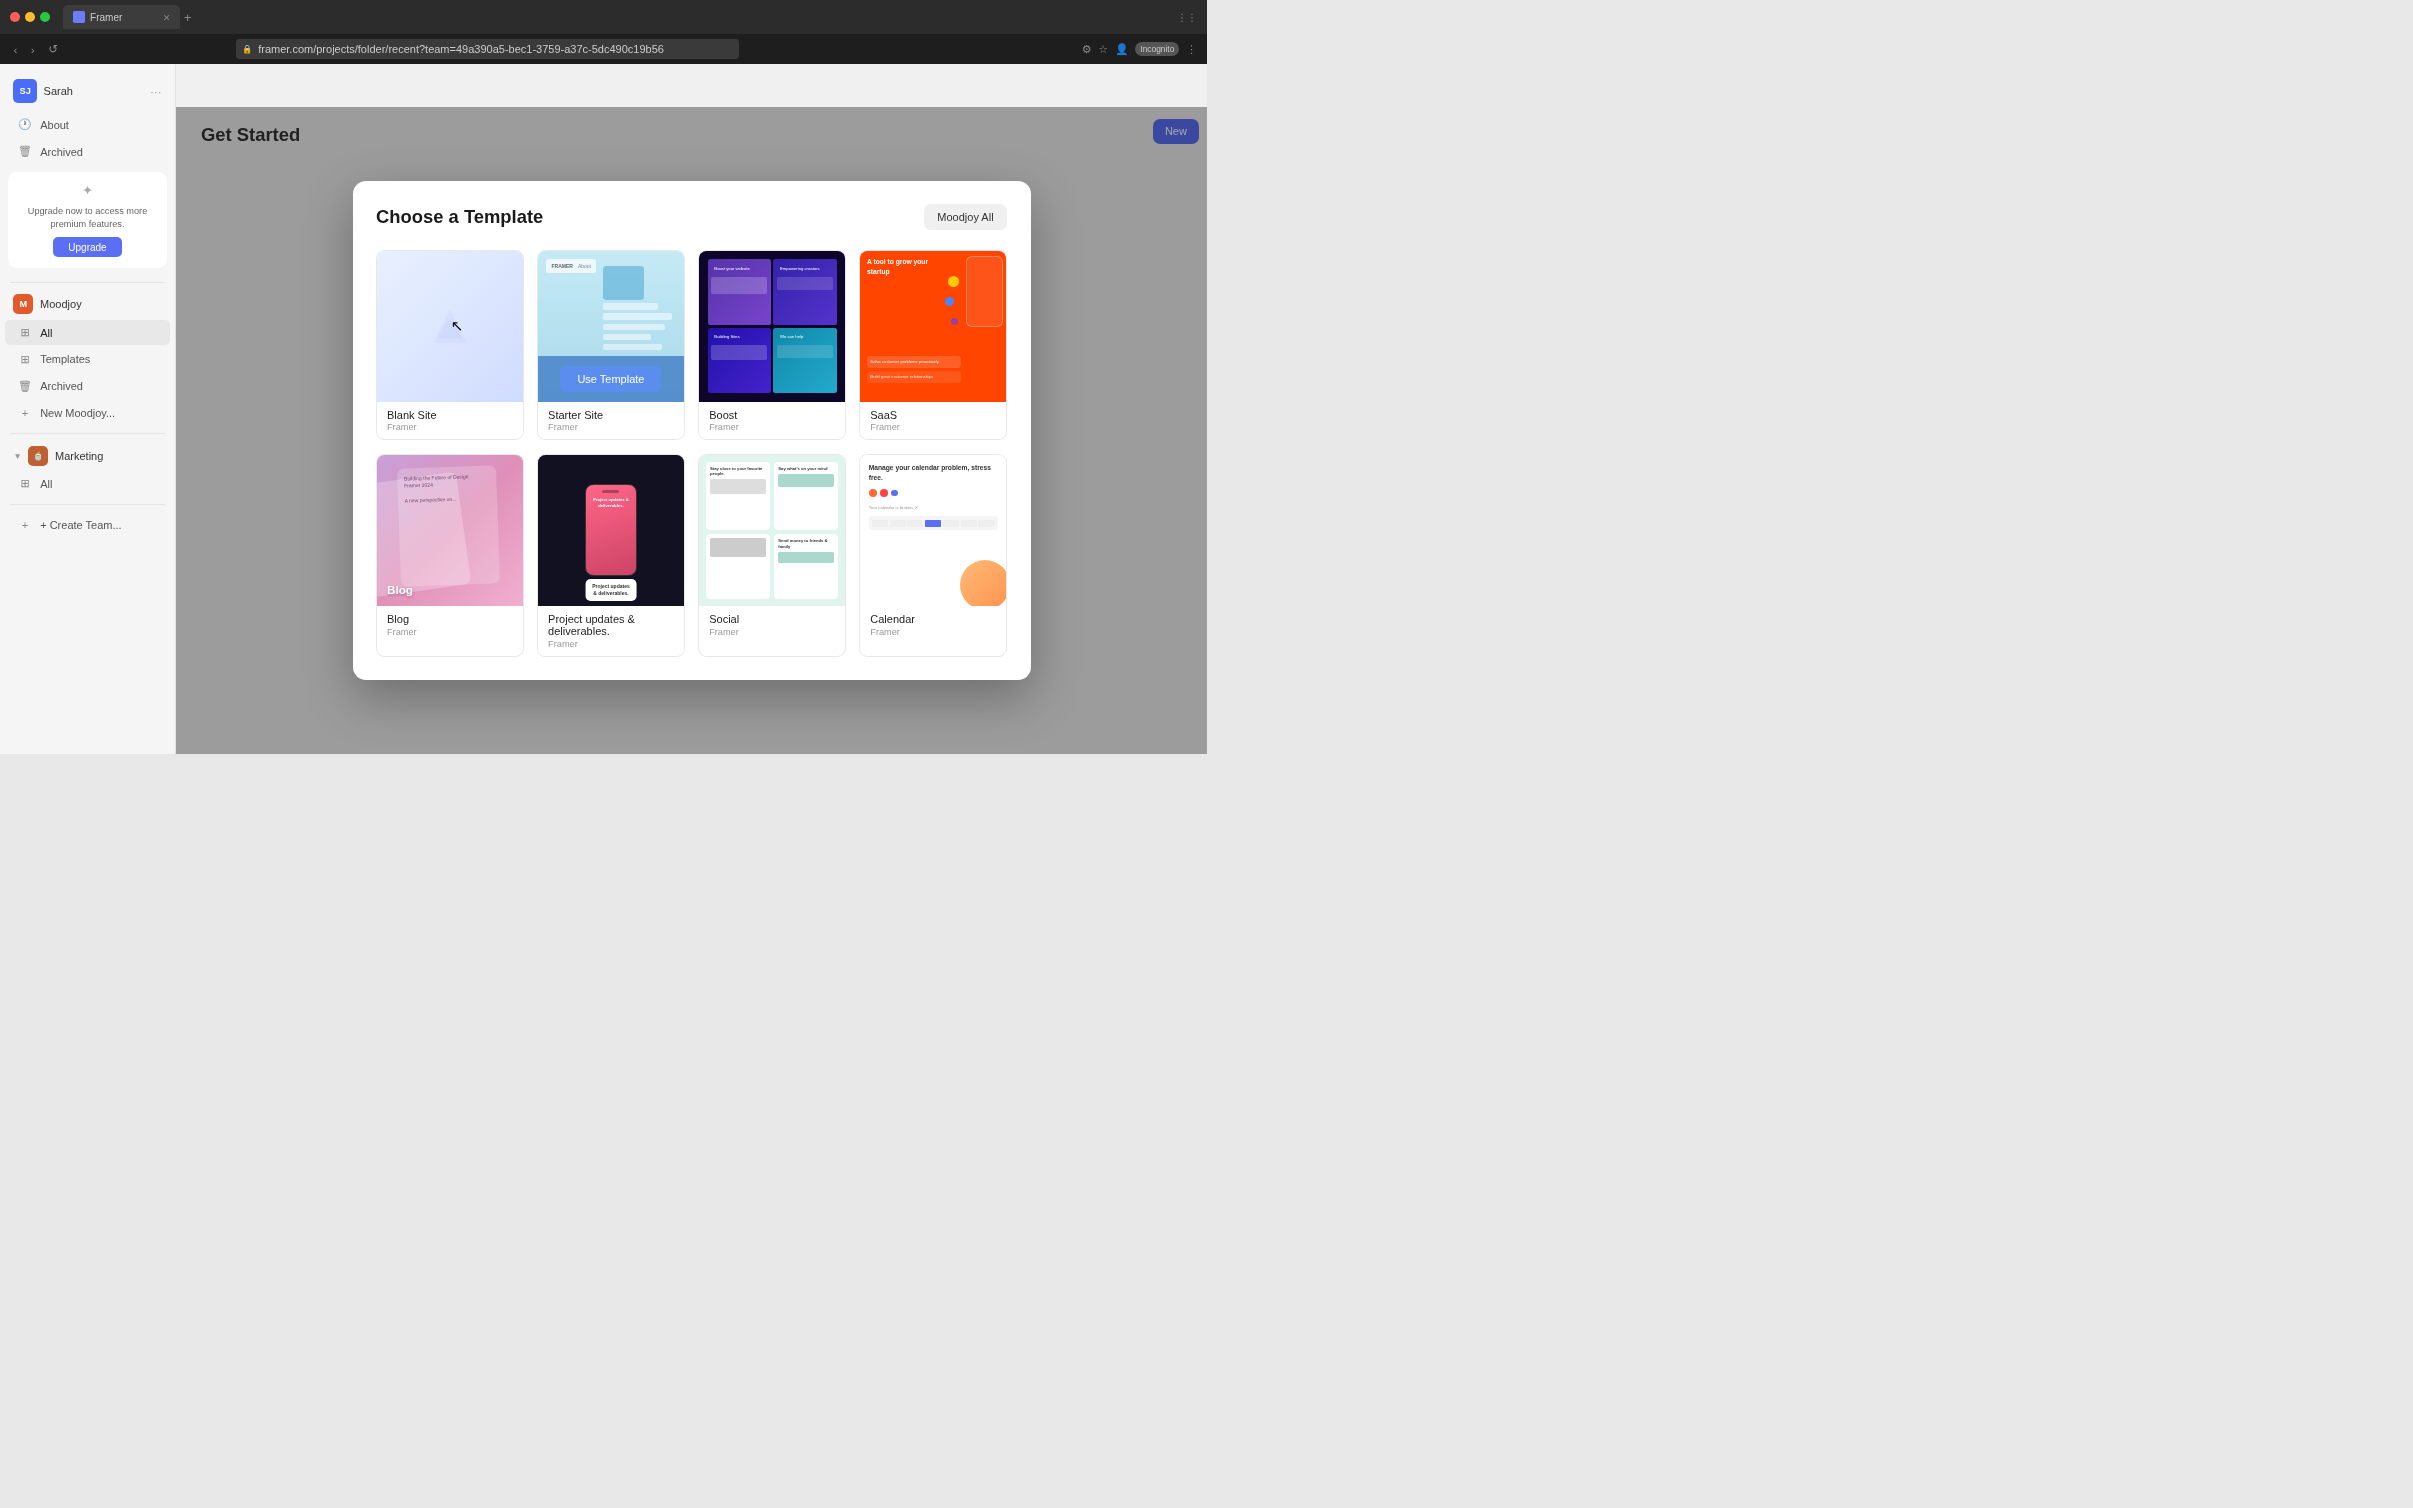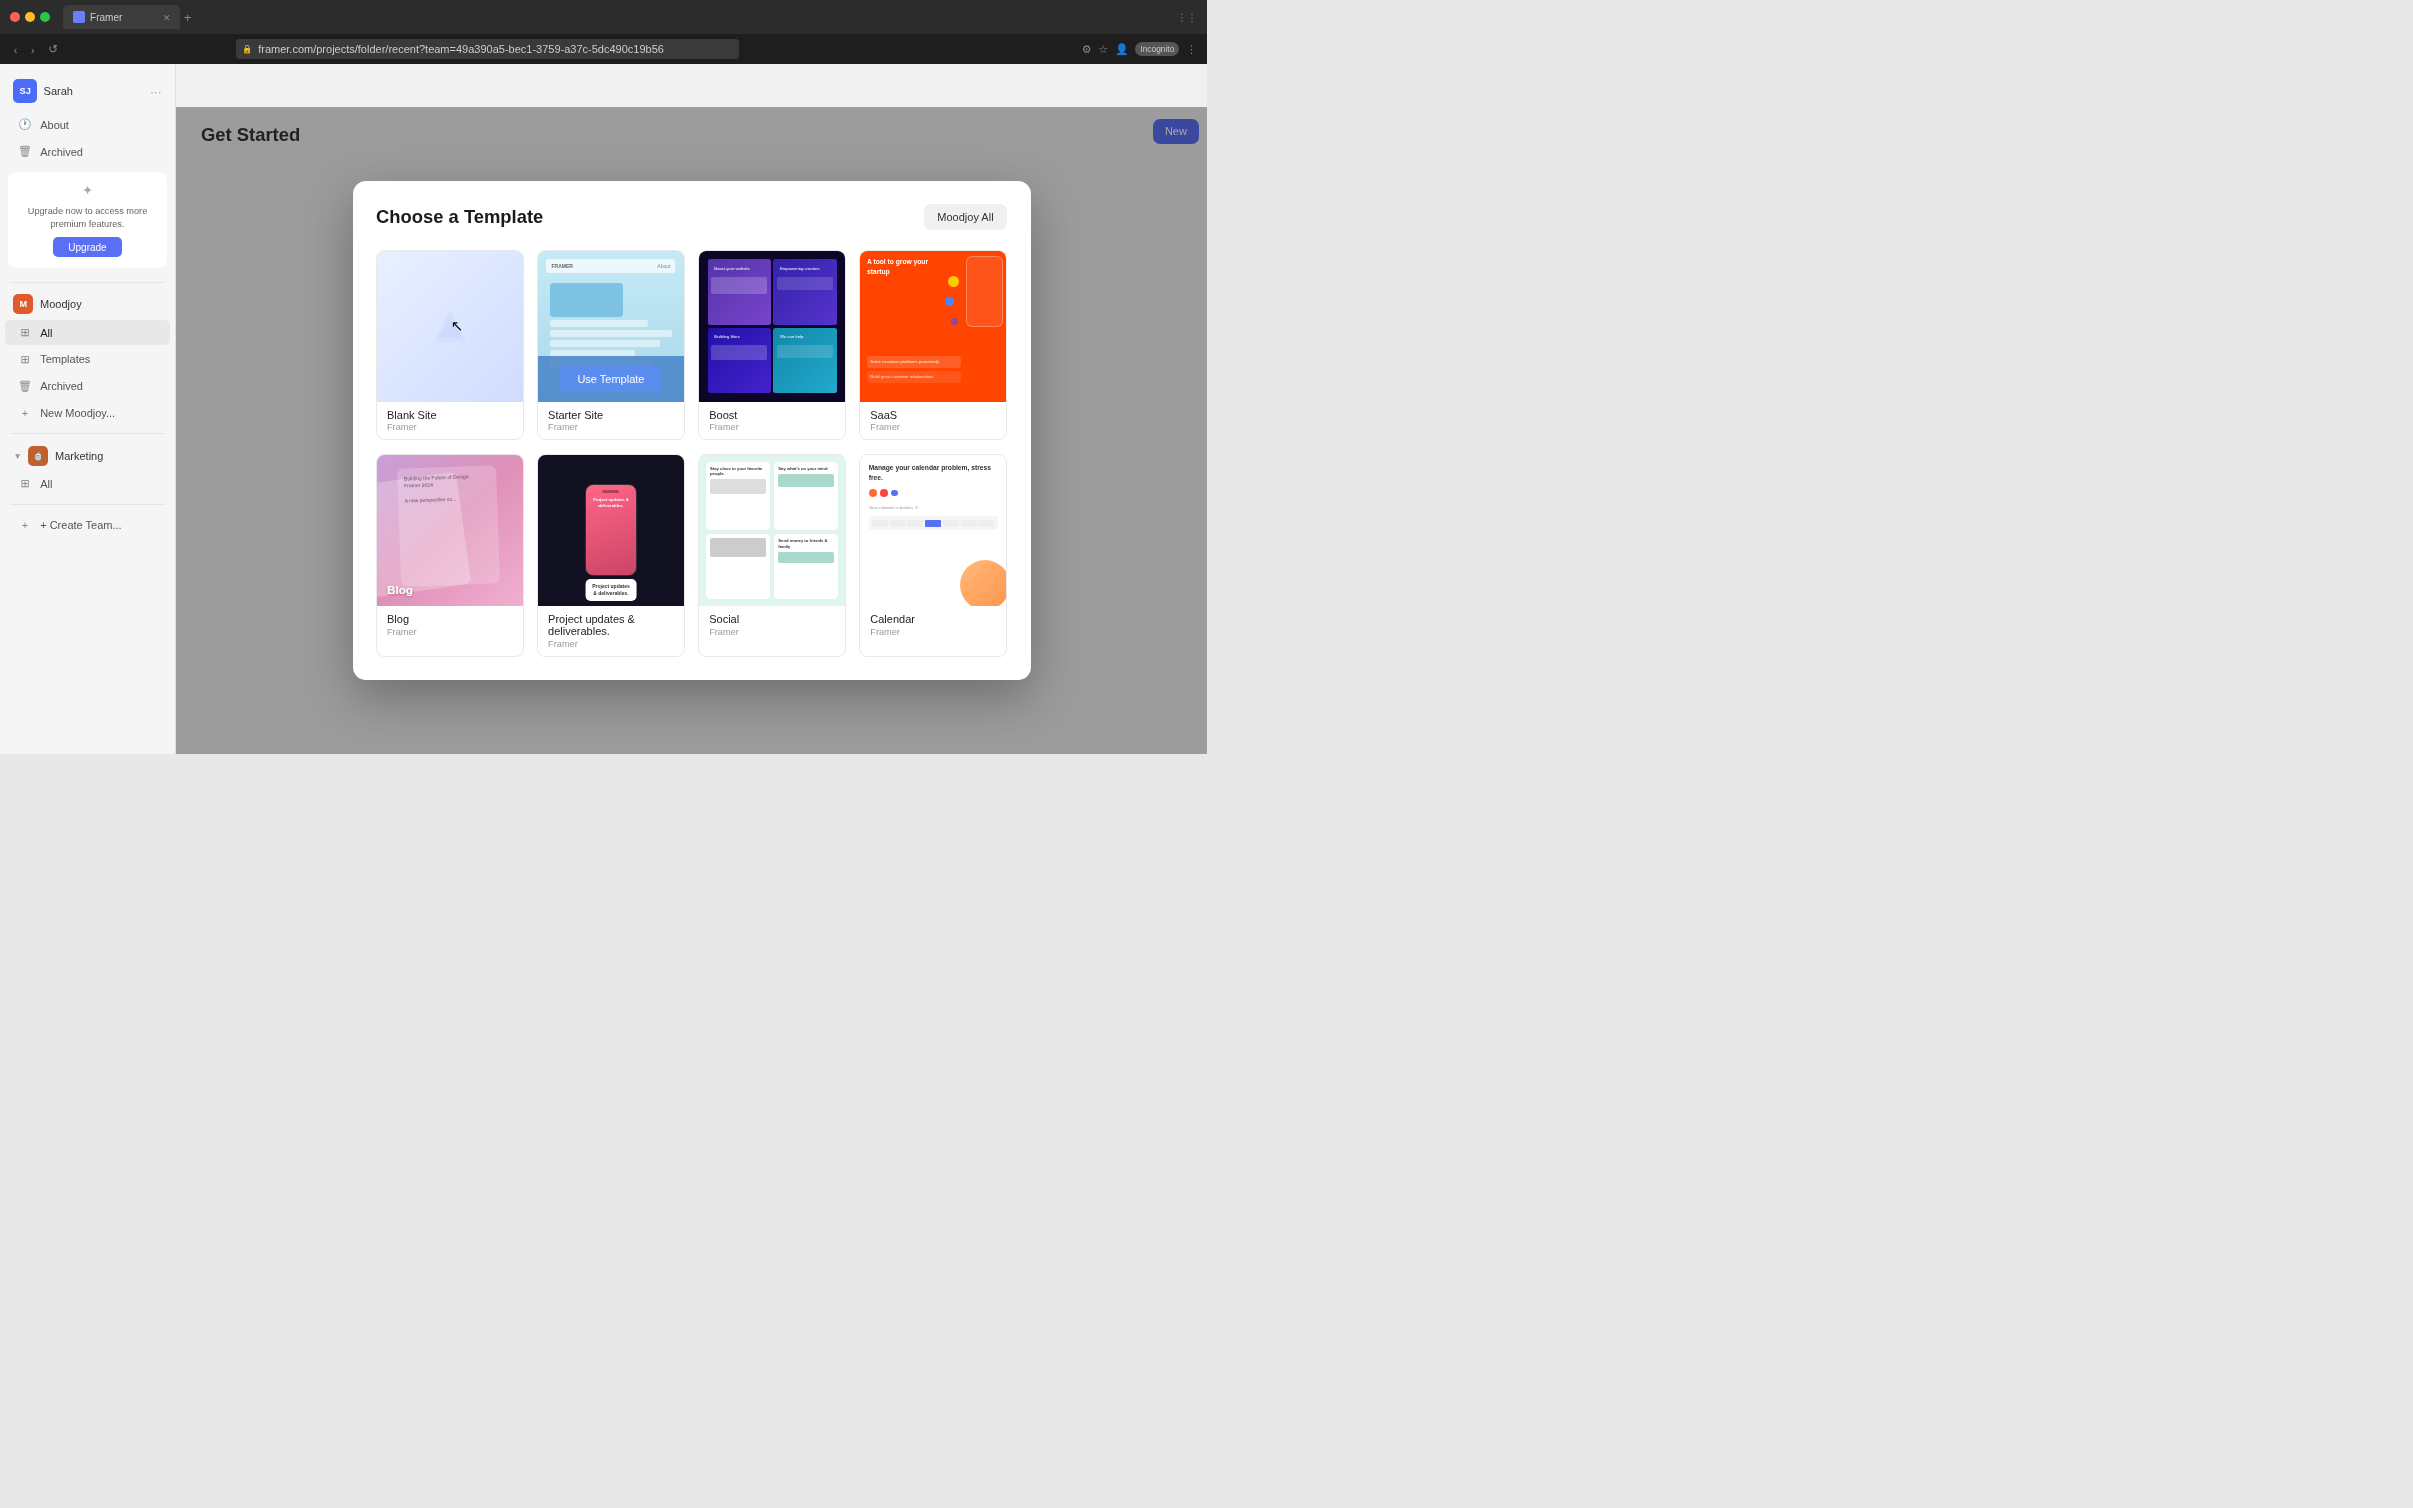--- a/index.html
+++ b/index.html
@@ -260,21 +260,21 @@
       background: linear-gradient(135deg, #e8f0ff 0%, #d0dcff 100%);
       display: flex;
       align-items: center;
       justify-content: center;
     }
 
     
     .thumb-starter {
       background: linear-gradient(to bottom, #c5eaf5 0%, #a8d8ea 100%);
       display: flex;
-      flex-direction: column;
+      flex-direction: row;
       padding: 8.4px;
       gap: 3.4px;
     }
     .starter-nav {
       background: rgba(255,255,255,0.7);
       border-radius: 2.5px;
       height: 13.4px;
       display: flex;
       align-items: center;
       padding: 0 5px;

